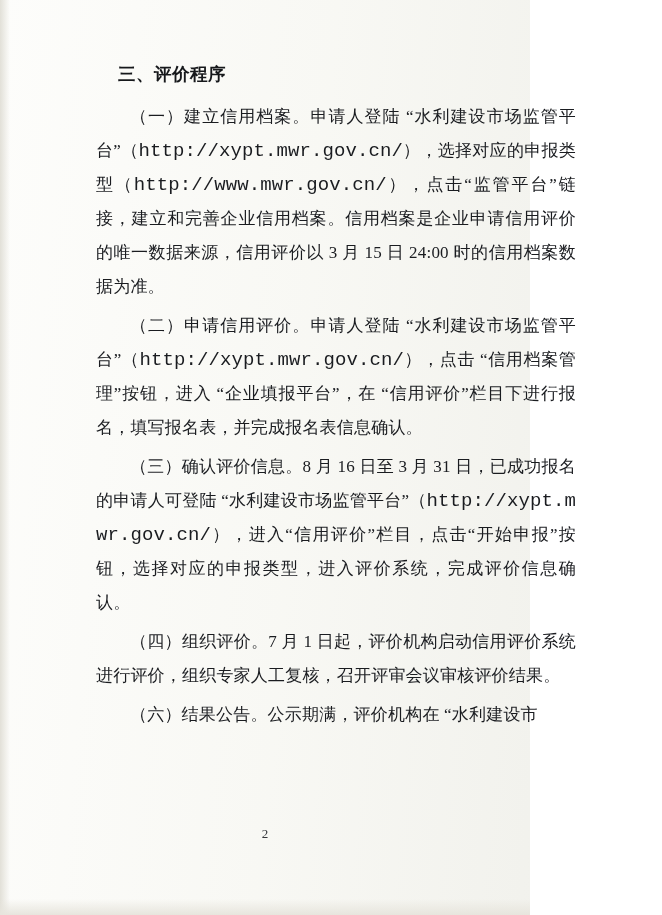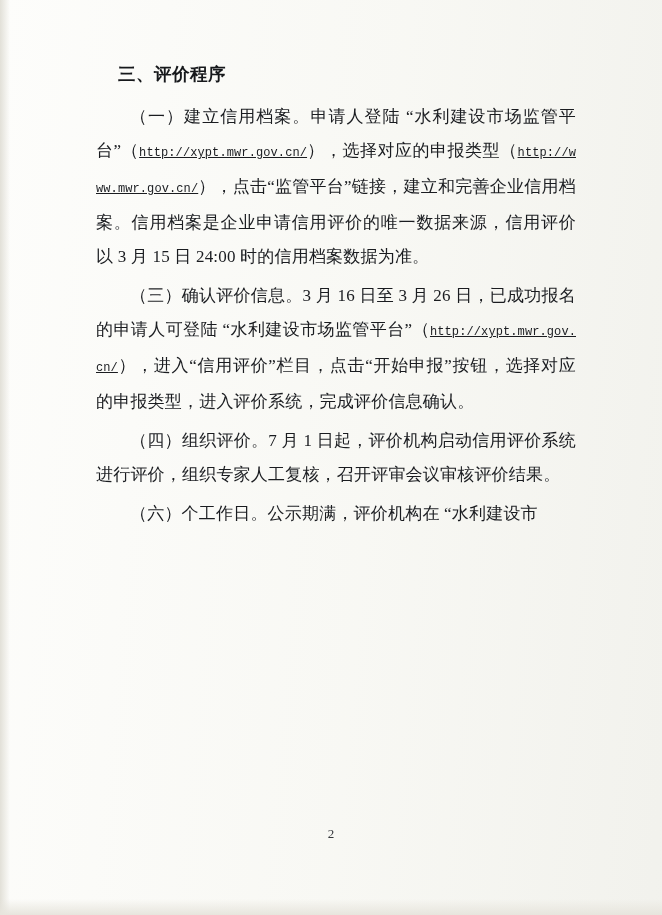--- a/index.html
+++ b/index.html
@@ -8,21 +8,21 @@
   }
   body {
     width: 662px;
     height: 915px;
     background: #ffffff;
     font-family: "Liberation Serif", serif;
     overflow: hidden;
   }
   .page {
     position: relative;
-    width: 662px;
+    width: 530px;
     height: 915px;
     background: #fdfdfb;
     box-sizing: border-box;
   }
   .scan-tint {
     position: absolute;
     inset: 0;
     background:
       linear-gradient(95deg, rgba(250,250,246,0.0) 0%, rgba(244,244,238,0.55) 55%, rgba(238,238,232,0.75) 100%);
     pointer-events: none;
@@ -61,23 +61,22 @@
     line-height: 34px;
     color: #1a1c20;
     text-align: justify;
     text-justify: inter-ideograph;
     text-indent: 34px;
     letter-spacing: 0.2px;
     word-break: break-all;
   }
   .mono {
     font-family: "Liberation Mono", monospace;
-    font-size: 12px;
+    font-size: 19px;
     letter-spacing: 0.1px;
-    text-decoration: underline;
   }
   .page-number {
     position: absolute;
     left: 0;
     right: 0;
     top: 826px;
     text-align: center;
     font-size: 13px;
     color: #33363a;
     font-family: "Liberation Serif", serif;
@@ -88,20 +87,21 @@
 
 <div class="page">
   <div class="scan-tint"></div>
   <div class="edge-left"></div>
   <div class="edge-bottom"></div>
 
   <div class="content">
     <h2 class="heading">三、评价程序</h2>
     <div id="paragraphs">
         <p class="para"><span>（一）建立信用档案。申请人登陆 “水利建设市场监管平台”（</span><span class="mono">http://xypt.mwr.gov.cn/</span><span>），选择对应的申报类型（</span><span class="mono">http://www.mwr.gov.cn/</span><span>），点击“监管平台”链接，建立和完善企业信用档案。信用档案是企业申请信用评价的唯一数据来源，信用评价以 3 月 15 日 24:00 时的信用档案数据为准。</span></p>
-        <p class="para"><span>（三）确认评价信息。3 月 16 日至 3 月 26 日，已成功报名的申请人可登陆 “水利建设市场监管平台”（</span><span class="mono">http://xypt.mwr.gov.cn/</span><span>），进入“信用评价”栏目，点击“开始申报”按钮，选择对应的申报类型，进入评价系统，完成评价信息确认。</span></p>
+        <p class="para"><span>（二）申请信用评价。申请人登陆 “水利建设市场监管平台”（</span><span class="mono">http://xypt.mwr.gov.cn/</span><span>），点击 “信用档案管理”按钮，进入 “企业填报平台”，在 “信用评价”栏目下进行报名，填写报名表，并完成报名表信息确认。</span></p>
+        <p class="para"><span>（三）确认评价信息。8 月 16 日至 3 月 31 日，已成功报名的申请人可登陆 “水利建设市场监管平台”（</span><span class="mono">http://xypt.mwr.gov.cn/</span><span>），进入“信用评价”栏目，点击“开始申报”按钮，选择对应的申报类型，进入评价系统，完成评价信息确认。</span></p>
         <p class="para"><span>（四）组织评价。7 月 1 日起，评价机构启动信用评价系统进行评价，组织专家人工复核，召开评审会议审核评价结果。</span></p>
-        <p class="para"><span>（六）个工作日。公示期满，评价机构在 “水利建设市</span></p>
+        <p class="para"><span>（六）结果公告。公示期满，评价机构在 “水利建设市</span></p>
       </div>
   </div>
 
   <div class="page-number">2</div>
 </div>
 
 </body></html>

